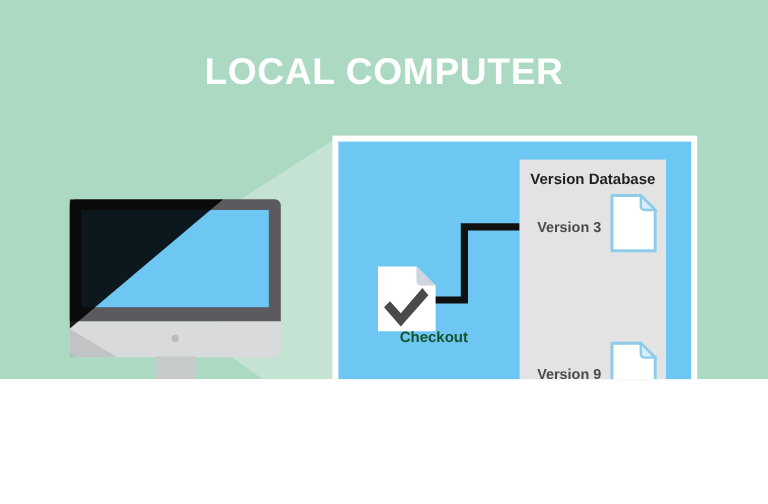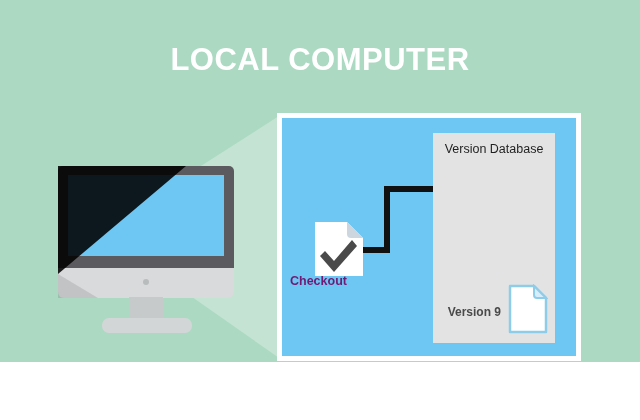--- a/index.html
+++ b/index.html
@@ -7,21 +7,21 @@
     margin: 0;
     padding: 0;
     background: #ffffff;
   }
   body {
     font-family: "Liberation Sans", sans-serif;
   }
   .stage {
     position: relative;
     width: 640px;
-    height: 362px;
+    height: 316px;
     overflow: hidden;
     background: #abd9c2;
   }
 
   
   .title {
     position: absolute;
     left: 0;
     top: 42px;
     width: 640px;
@@ -138,21 +138,21 @@
     height: 210px;
     background: #e3e3e3;
   }
   .vdb-title {
     position: absolute;
     left: 433px;
     top: 142px;
     width: 122px;
     text-align: center;
     font-size: 12.5px;
-    font-weight: normal;
+    font-weight: bold;
     color: #1f1f1f;
     font-family: "Liberation Sans", sans-serif;
   }
   .vrow {
     position: absolute;
     left: 433px;
     width: 122px;
     height: 58px;
   }
   .vrow-label {
@@ -174,22 +174,22 @@
   .checkout {
     position: absolute;
     left: 313px;
     top: 220px;
   }
   .checkout-label {
     position: absolute;
     left: 290px;
     top: 274px;
     width: 100px;
-    text-align: left;
-    color: #701a75;
+    text-align: right;
+    color: #14532d;
     font-size: 12.5px;
     font-weight: bold;
     font-family: "Liberation Sans", sans-serif;
   }
 
   
   .connector {
     position: absolute;
     left: 277px;
     top: 113px;
@@ -232,20 +232,27 @@
   <svg class="checkout" width="52" height="58" viewBox="0 0 52 58">
     <path d="M2 2 H34 L50 18 V56 H2 Z" fill="#ffffff"></path>
     <path d="M34 2 L50 18 H38 A4 4 0 0 1 34 14 Z" fill="#cdd6de"></path>
     <path d="M12 31 L21 41 L39 20 L44 26 L21 52 L7 36 Z" fill="#4a4a4a"></path>
   </svg>
   <div class="checkout-label">Checkout</div>
 
   <div class="vdb"></div>
   <div class="vdb-title">Version Database</div>
 
+  <div class="vrow" style="top:161px">
+    <div class="vrow-label">Version 3</div>
+    <svg class="doc" style="left:75px; top:0px" width="40" height="50" viewBox="0 0 40 50">
+      <path d="M2 2 H26 L38 14 V48 H2 Z" fill="#ffffff" stroke="#8ecdea" stroke-width="2.5" stroke-linejoin="round"></path>
+      <path d="M26 2 L38 14 H29 A3 3 0 0 1 26 11 Z" fill="#d6eefb" stroke="#8ecdea" stroke-width="2"></path>
+    </svg>
+  </div>
 
 
   <div class="vrow" style="top:284px">
     <div class="vrow-label">Version 9</div>
     <svg class="doc" style="left:75px; top:0px" width="40" height="50" viewBox="0 0 40 50">
       <path d="M2 2 H26 L38 14 V48 H2 Z" fill="#ffffff" stroke="#8ecdea" stroke-width="2.5" stroke-linejoin="round"></path>
       <path d="M26 2 L38 14 H29 A3 3 0 0 1 26 11 Z" fill="#d6eefb" stroke="#8ecdea" stroke-width="2"></path>
     </svg>
   </div>
 

